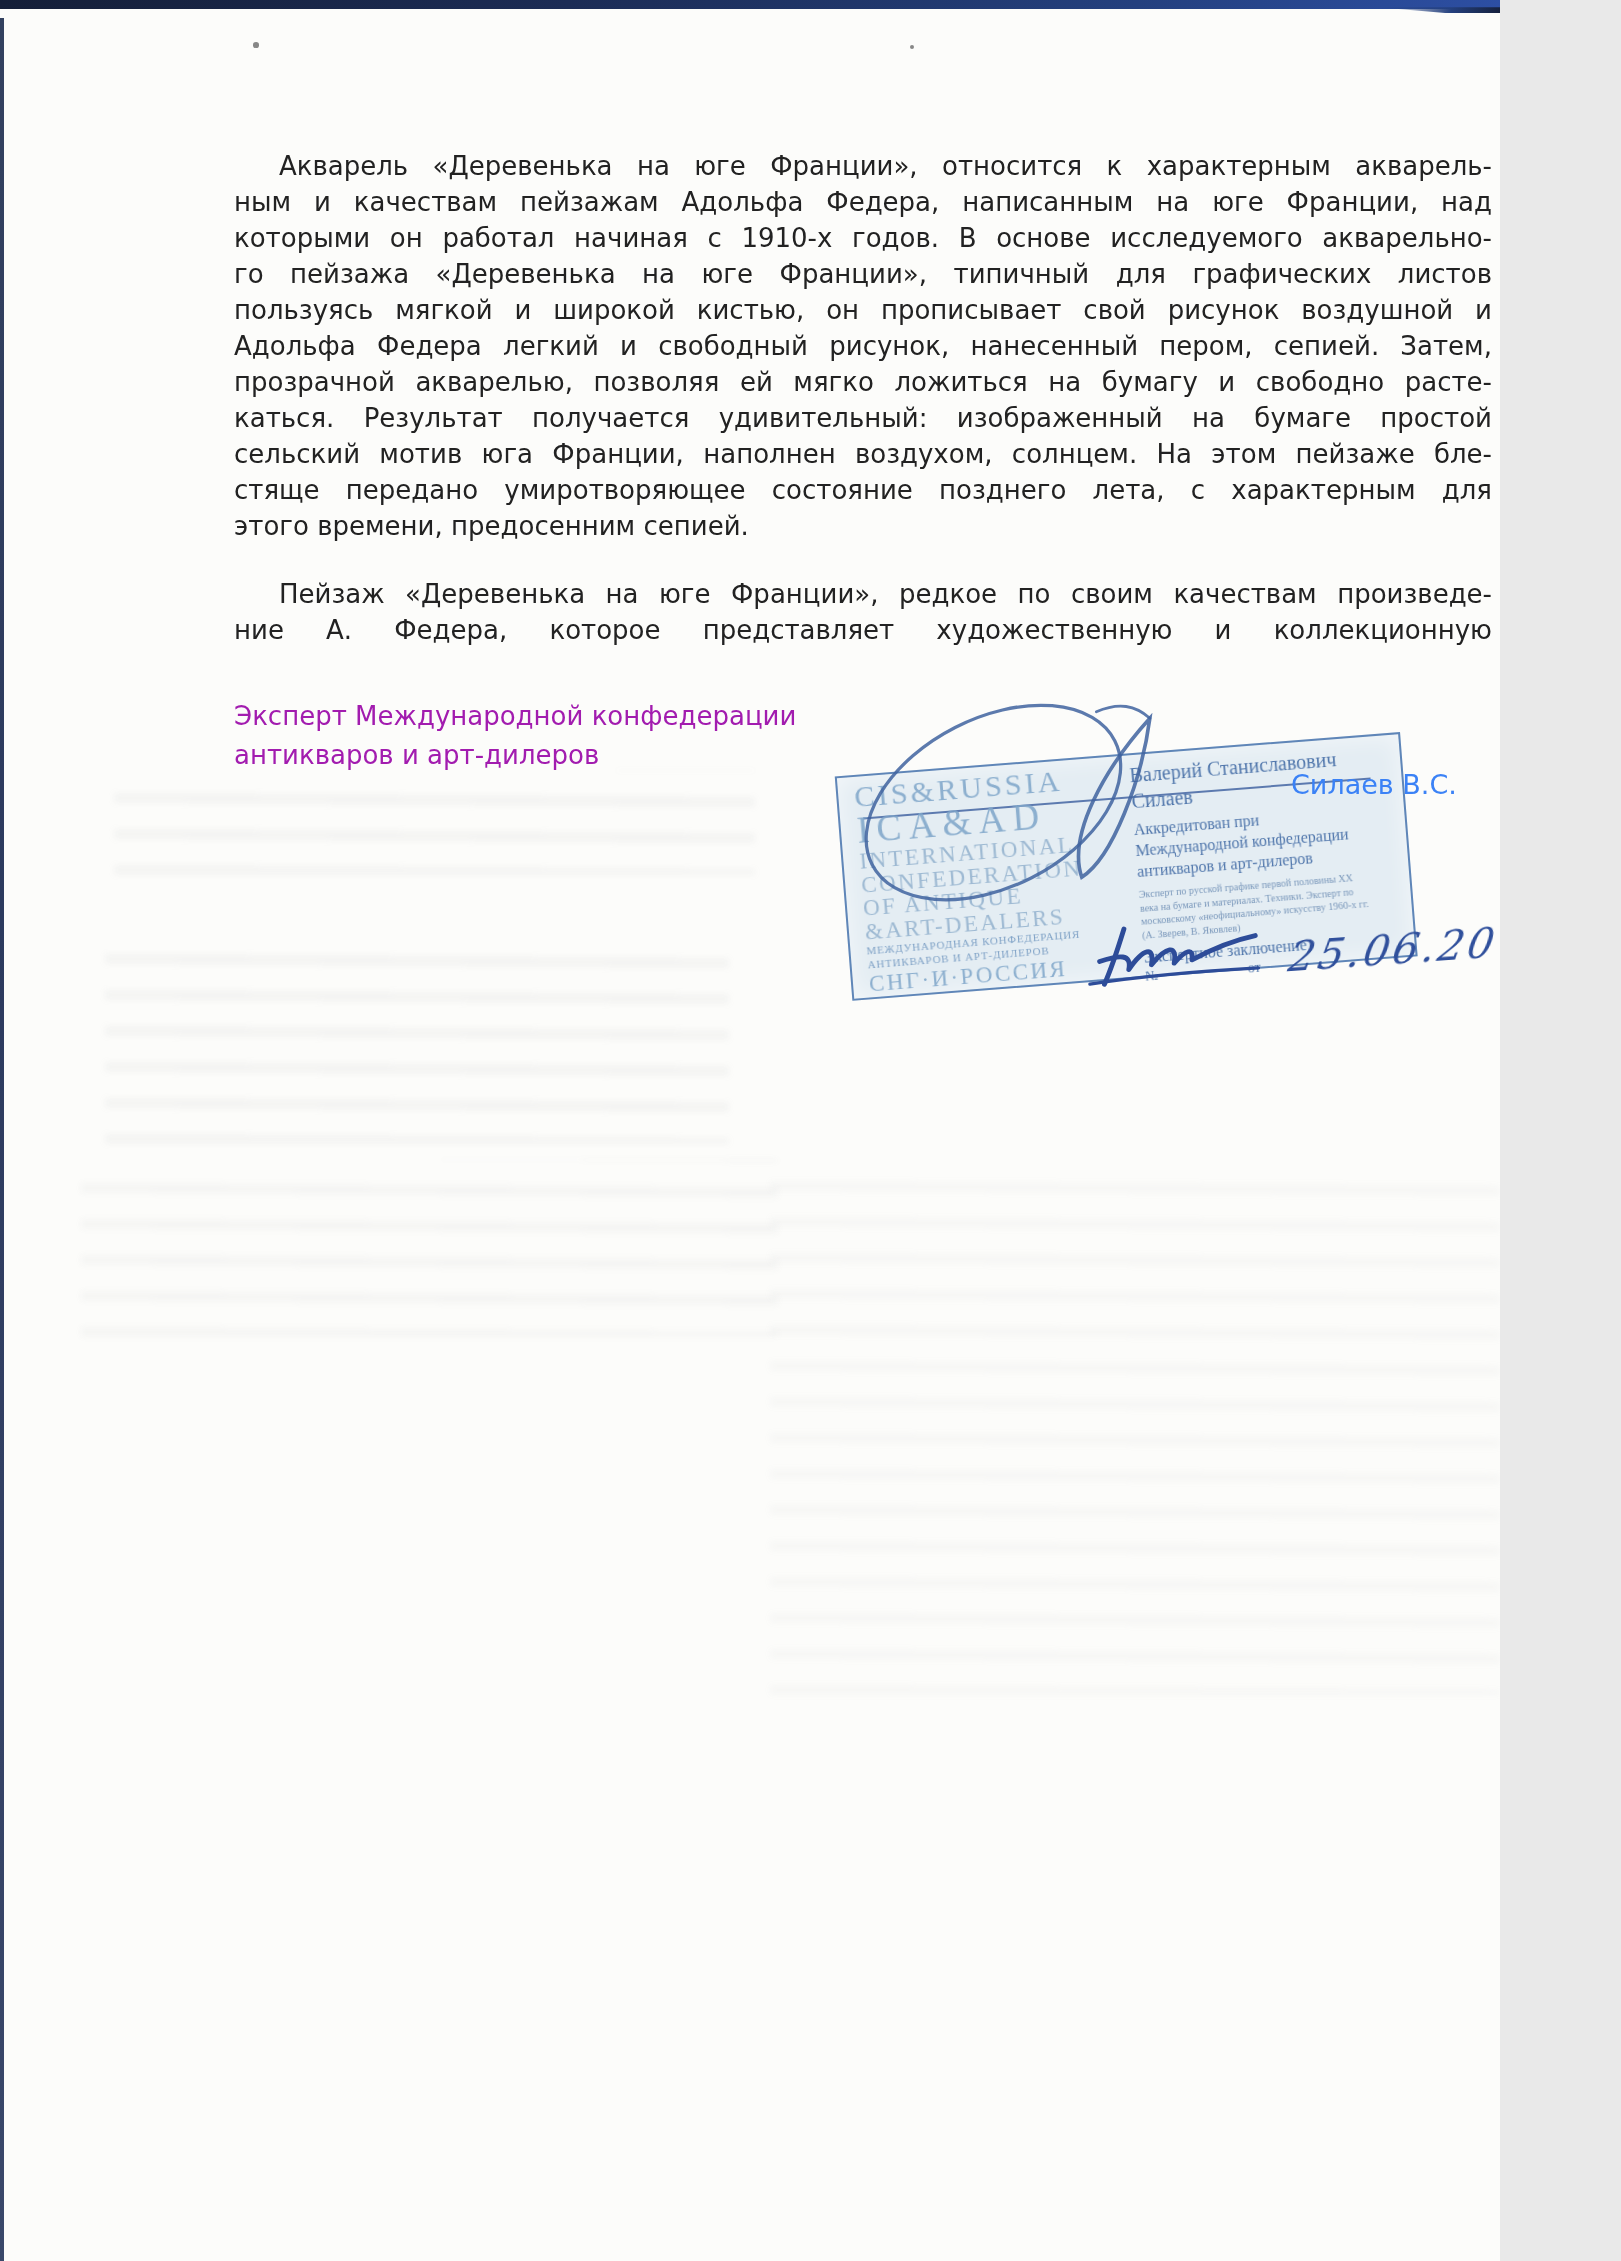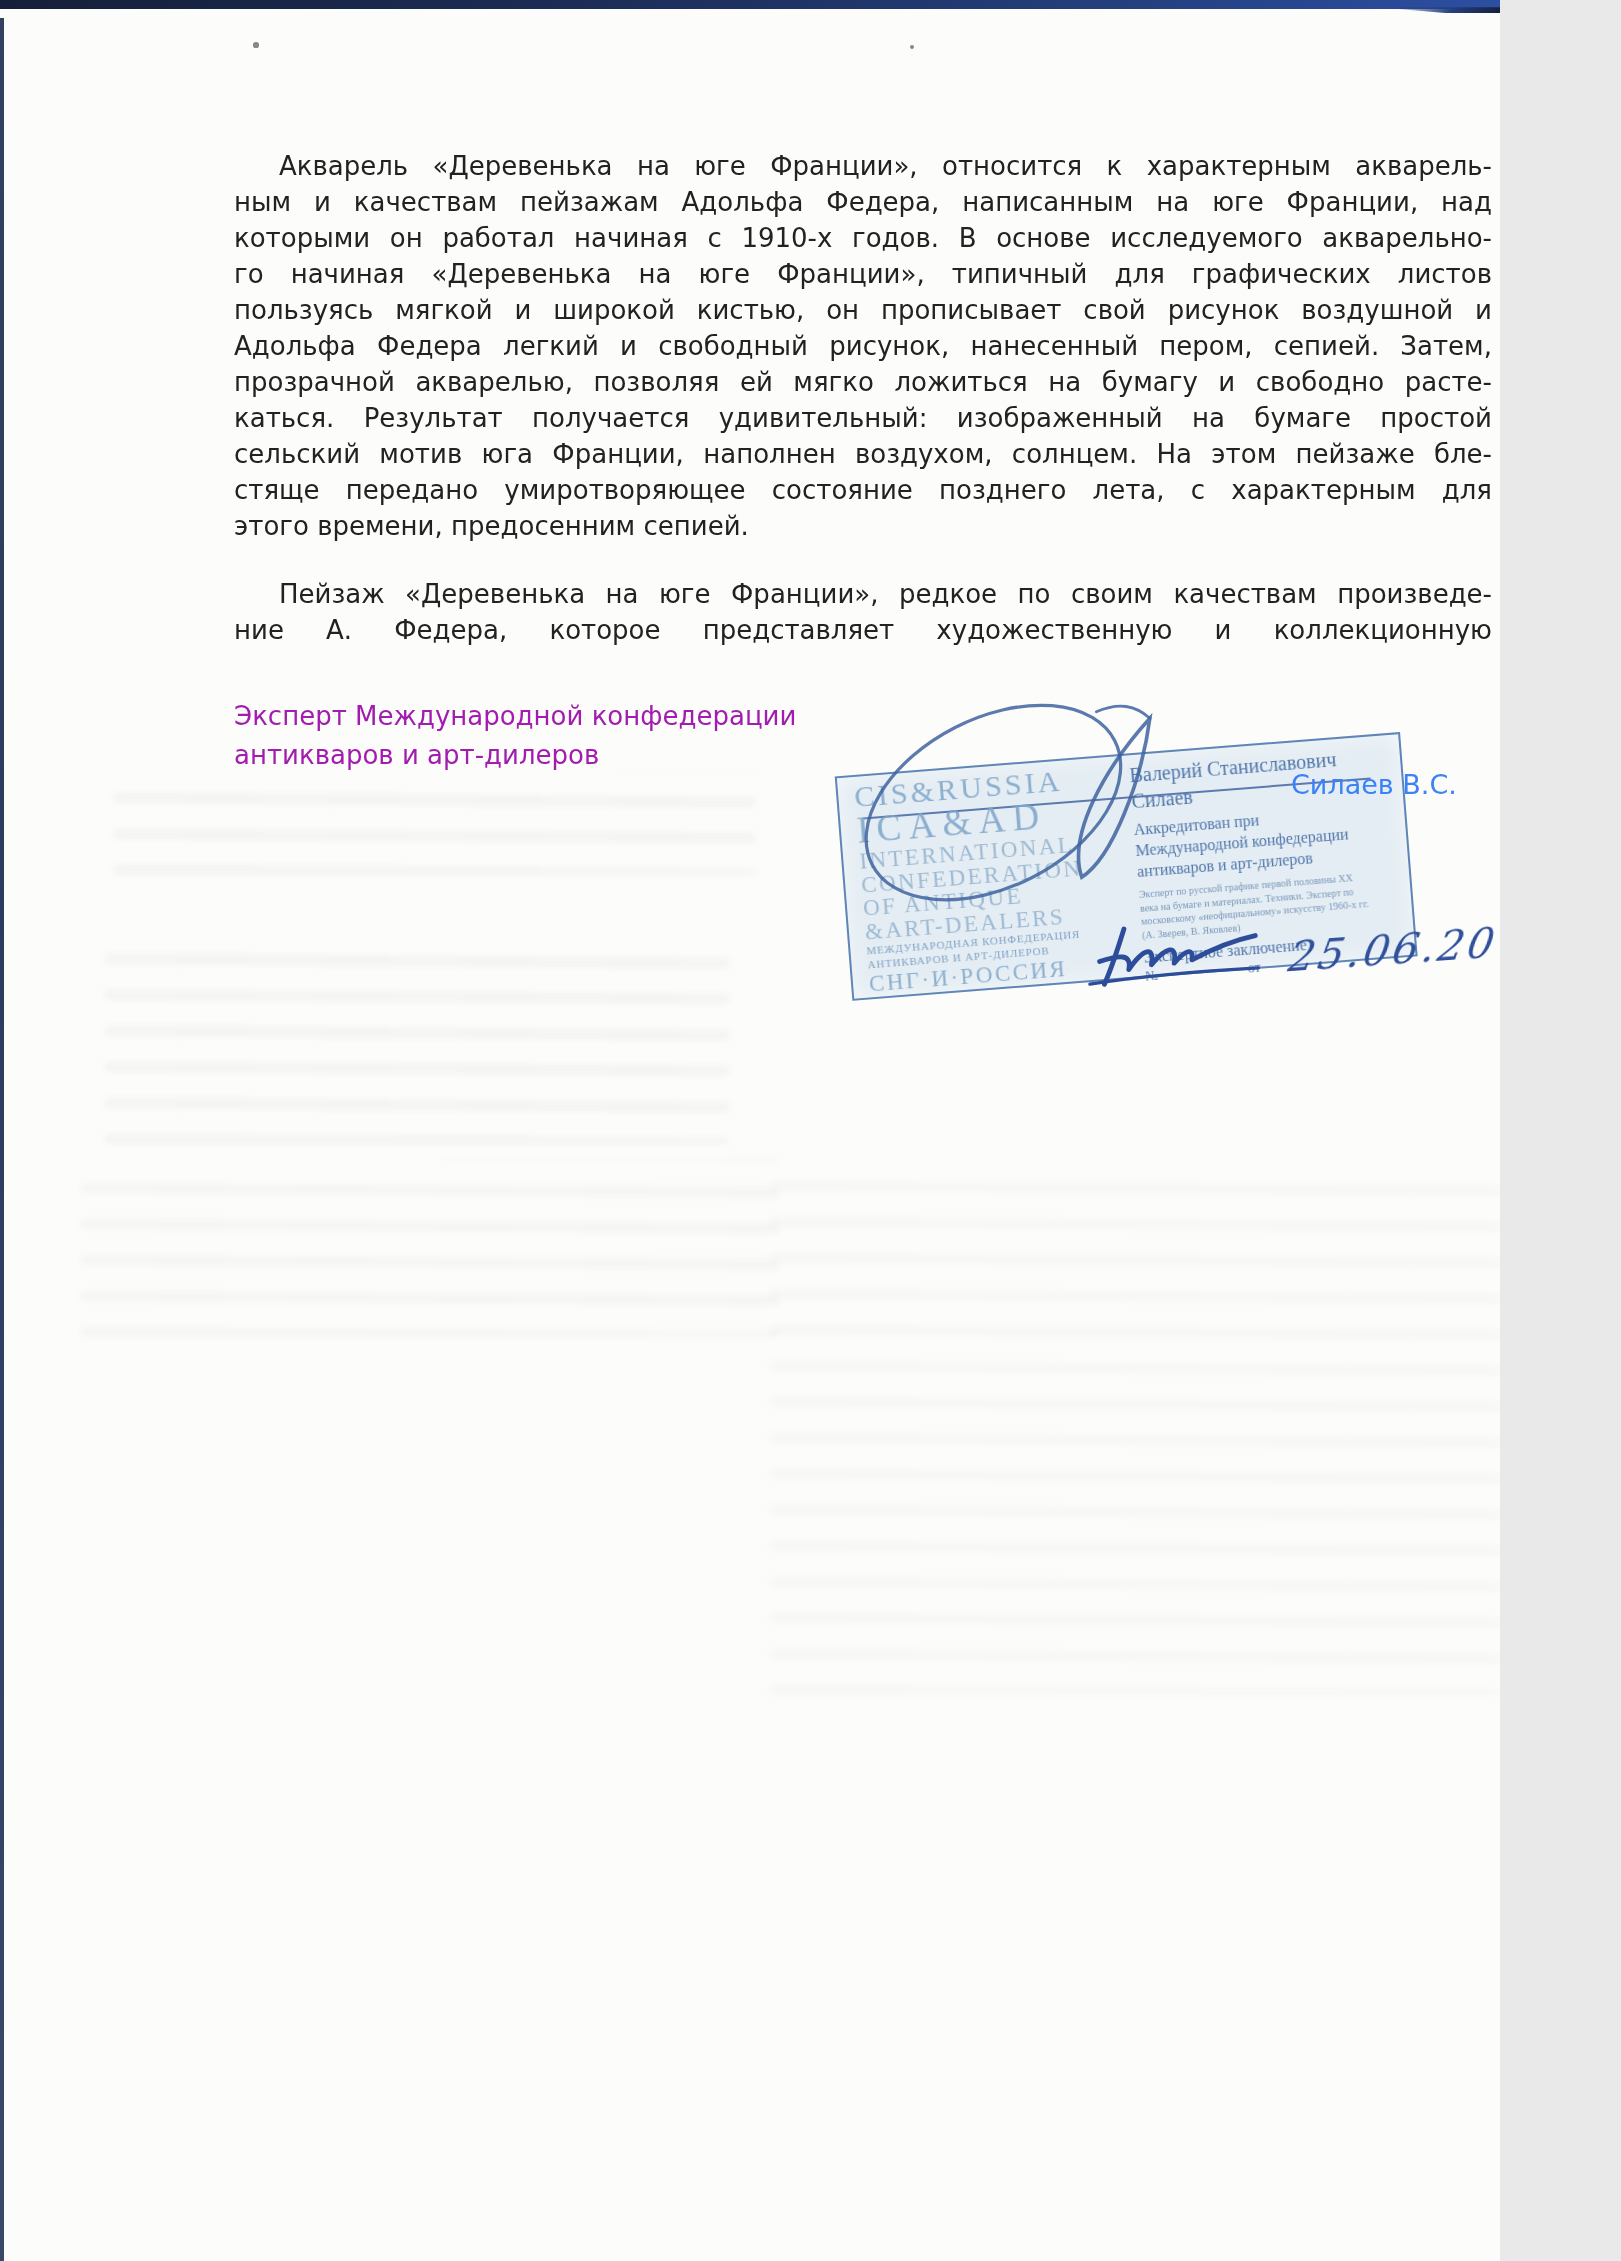--- a/index.html
+++ b/index.html
@@ -100,21 +100,21 @@
 
   <div class="ghost" style="left:114px;top:770px;width:641px;height:105px;"></div>
   <div class="ghost" style="left:105px;top:949px;width:624px;height:195px;"></div>
   <div class="ghost" style="left:81px;top:1159px;width:697px;height:178px;opacity:.45;"></div>
   <div class="ghost" style="left:770px;top:1176px;width:730px;height:519px;opacity:.35;"></div>
 
   <div class="text-col" style="top:148px;">
     <div class="line indent">Акварель «Деревенька на юге Франции», относится к характерным акварель-</div>
     <div class="line">ным и качествам пейзажам Адольфа Федера, написанным на юге Франции, над</div>
     <div class="line">которыми он работал начиная с 1910-х годов. В основе исследуемого акварельно-</div>
-    <div class="line">го начиная «Деревенька на юге Франции», типичный для графических листов</div>
+    <div class="line">го пейзажа «Деревенька на юге Франции», типичный для графических листов</div>
     <div class="line">пользуясь мягкой и широкой кистью, он прописывает свой рисунок воздушной и</div>
     <div class="line">Адольфа Федера легкий и свободный рисунок, нанесенный пером, сепией. Затем,</div>
     <div class="line">прозрачной акварелью, позволяя ей мягко ложиться на бумагу и свободно расте-</div>
     <div class="line">каться. Результат получается удивительный: изображенный на бумаге простой</div>
     <div class="line">сельский мотив юга Франции, наполнен воздухом, солнцем. На этом пейзаже бле-</div>
     <div class="line">стяще передано умиротворяющее состояние позднего лета, с характерным для</div>
     <div class="line last">этого времени, предосенним сепией.</div>
   </div>
 
   <div class="text-col" style="top:576px;">

